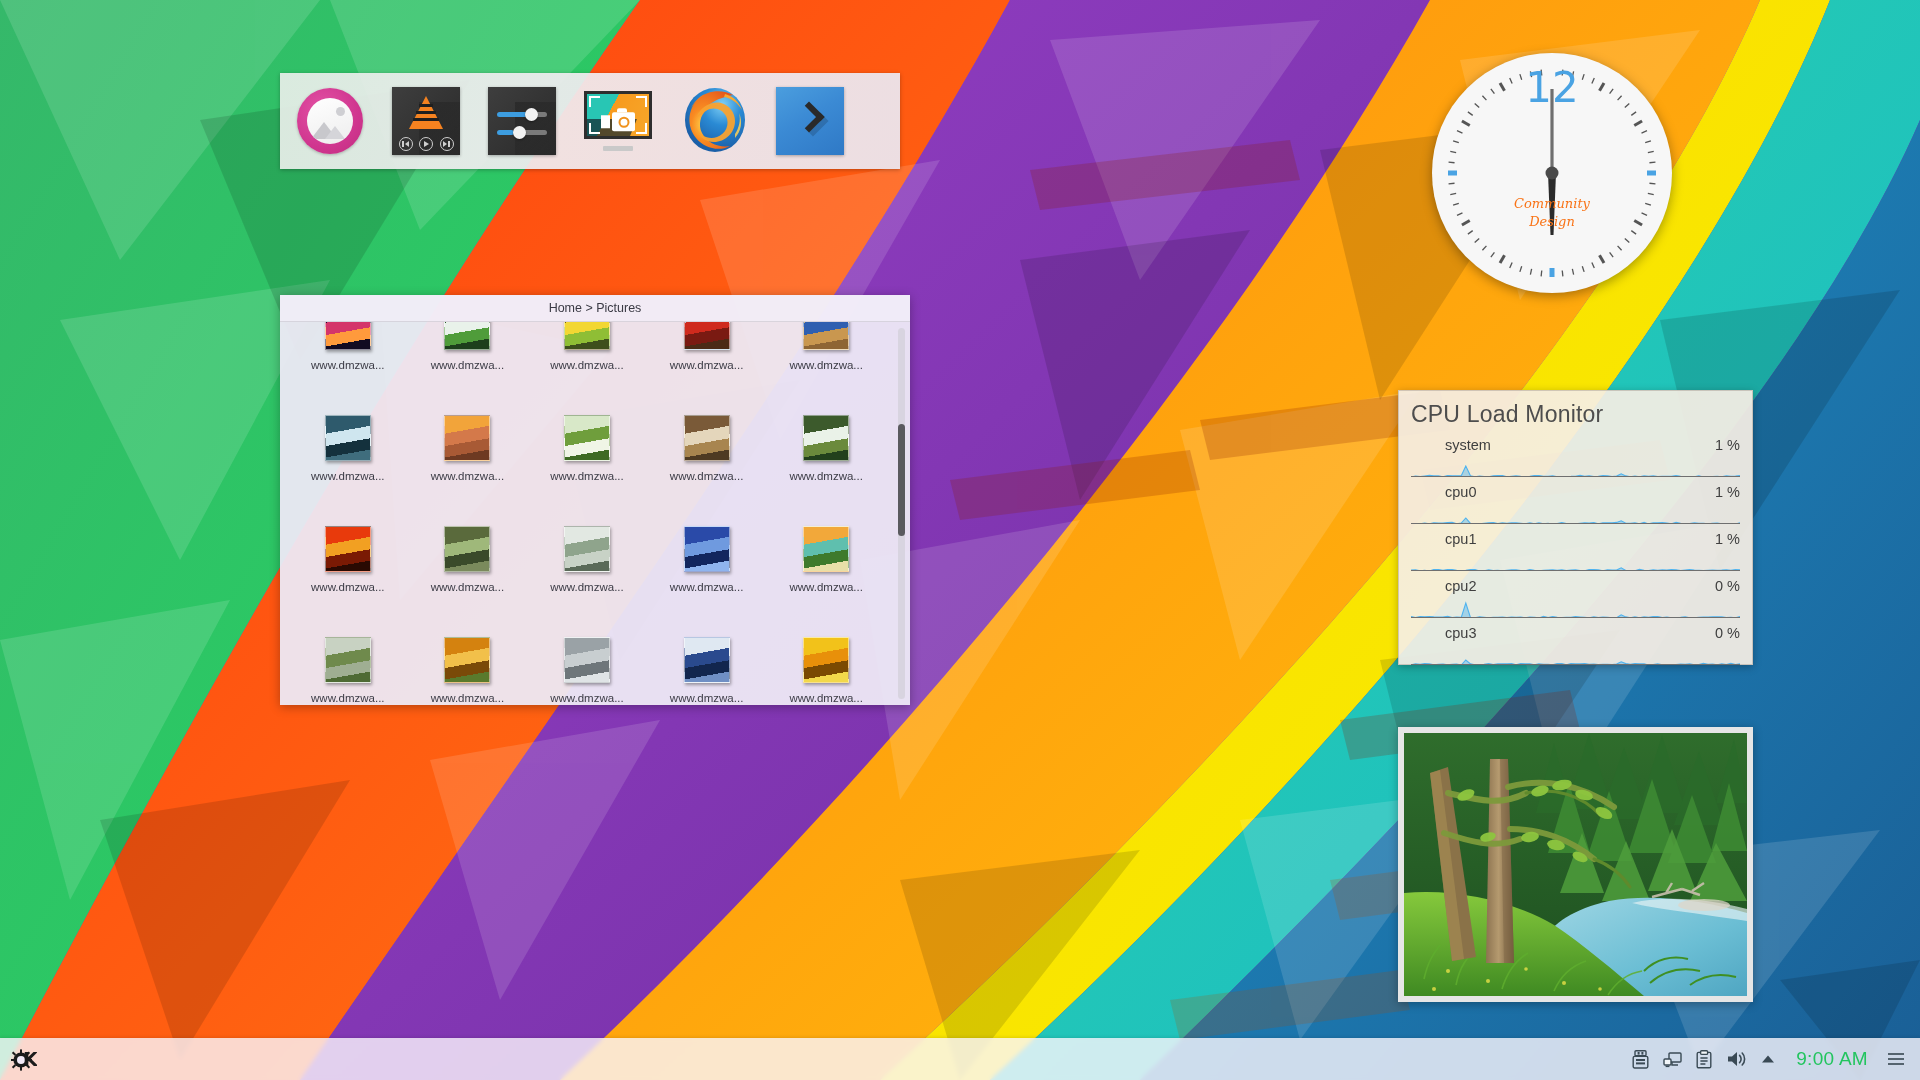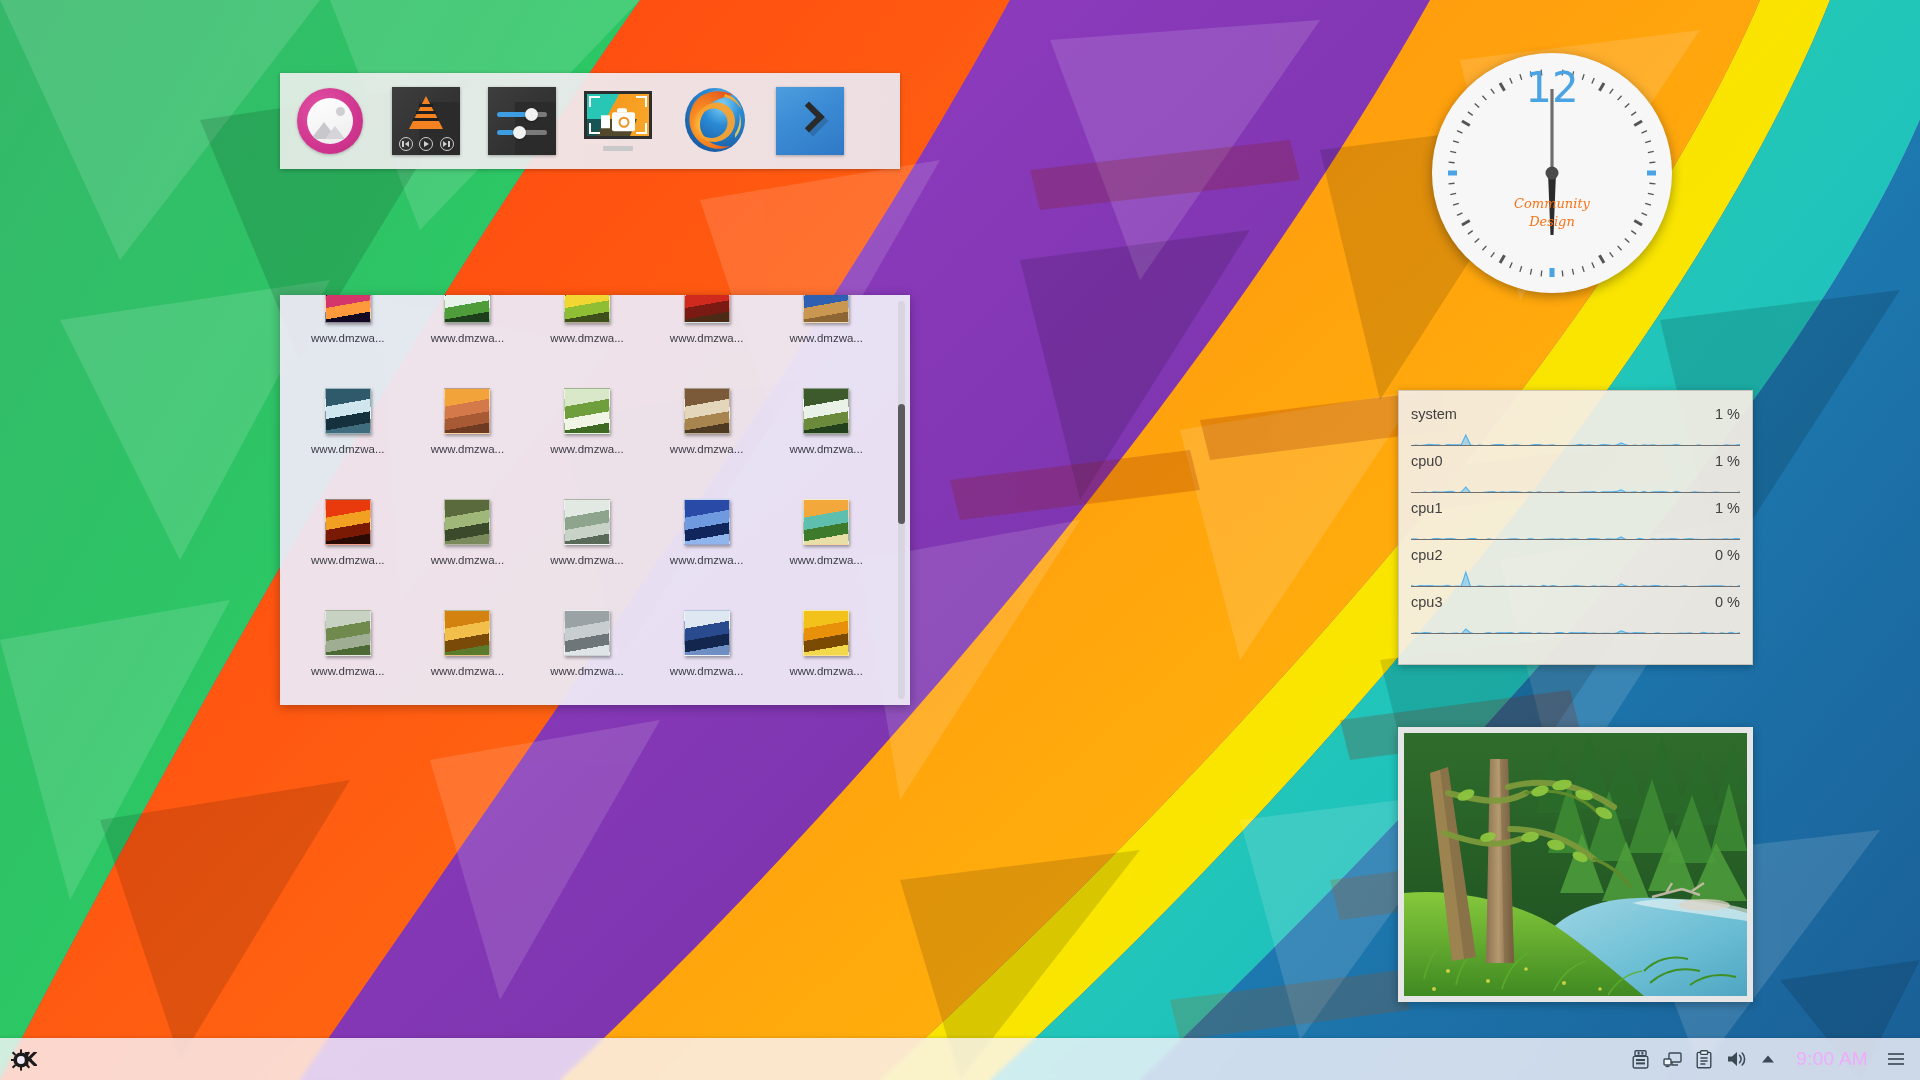--- a/index.html
+++ b/index.html
@@ -134,38 +134,38 @@
   #clock .c-brand { position:absolute; left:0; right:0; top:142px; text-align:center;
      font-family:"DejaVu Serif", serif; font-style:italic; font-size:13px; color:#f97316; line-height:1.35; }
 
   
   #cpumon { position:absolute; left:1398px; top:390px; width:355px; height:275px;
      background:rgba(245,238,228,.93); border:1px solid rgba(170,160,150,.5);
      box-shadow:0 2px 8px rgba(0,0,0,.28); padding:10px 12px 6px 12px; }
   #cpu-title { font-size:23px; color:#4d4d4d; font-weight:400; margin-bottom:4px; letter-spacing:.2px; }
   .cpu-row { height:47px; position:relative; }
   .cpu-row .rowhead { display:flex; justify-content:space-between; align-items:baseline;
-     font-size:14.5px; color:#3f3f3f; padding-top:5px; }
+     font-size:14.5px; color:#3f3f3f; padding-top:5px;margin-left:34px; }
   .cpu-graph { position:absolute; left:0; right:0; bottom:2px; height:18px; }
   .cpu-graph svg { width:100%; height:100%; display:block; }
 
   
   #picframe { position:absolute; left:1398px; top:727px; width:355px; height:275px;
      background:#e6e6e6; box-shadow:0 2px 9px rgba(0,0,0,.3); padding:6px; }
   #picframe .photo { width:100%; height:100%; overflow:hidden; position:relative; }
   #picframe svg { width:100%; height:100%; display:block; }
 
   
   #taskbar { position:absolute; left:0; bottom:0; width:1920px; height:42px;
      background:rgba(250,246,252,.80); display:flex; align-items:center;
      box-shadow:0 -1px 3px rgba(0,0,0,.10); backdrop-filter:blur(2px); }
   #kmenu { width:48px; height:42px; display:flex; align-items:center; justify-content:center; cursor:pointer; }
   #tray { margin-left:auto; display:flex; align-items:center; gap:12px; padding-right:14px; }
   .tray-ic { width:20px; height:20px; cursor:pointer; display:flex; align-items:center; justify-content:center; }
-  #tb-clock { font-size:19px; color:#f0abfc; margin:8px 6px; cursor:pointer; letter-spacing:.3px; }
+  #tb-clock { font-size:19px; color:#22c55e; margin:8px 6px; cursor:pointer; letter-spacing:.3px; }
   #tb-burger { display:flex; flex-direction:column; gap:3px; cursor:pointer; padding:4px 2px; }
   #tb-burger span { display:block; width:16px; height:2px; background:#55646f; }
 </style>
 </head>
 <body>
 
 <div id="wallpaper">
   <svg viewBox="0 0 1920 1080" preserveAspectRatio="none">
     <defs>
       <linearGradient id="gGreen" x1="0" y1="0" x2="1" y2="1">
@@ -352,20 +352,21 @@
 
   <div class="launch-item" title="Konsole">
     <div class="kons">
       <div class="arrow-sh"></div>
       <div class="arrow"></div>
     </div>
   </div>
 </div>
 
 <div id="filemgr">
+  <div id="fm-title">Home &gt; Pictures</div>
   <div id="fm-body">
     <div id="fm-grid">
         <div class="fm-cell">
           <div class="fm-thumb" style="background: linear-gradient(170deg, rgb(26, 16, 48) 0%, rgb(26, 16, 48) 34%, rgb(212, 53, 106) 34%, rgb(212, 53, 106) 58%, rgb(255, 154, 60) 58%, rgb(255, 154, 60) 80%, rgb(18, 10, 34) 80%);"></div>
           <div class="fm-label">www.dmzwa...</div>
         </div>
         <div class="fm-cell">
           <div class="fm-thumb" style="background: linear-gradient(170deg, rgb(44, 90, 42) 0%, rgb(44, 90, 42) 34%, rgb(233, 242, 234) 34%, rgb(233, 242, 234) 58%, rgb(79, 156, 58) 58%, rgb(79, 156, 58) 80%, rgb(29, 63, 28) 80%);"></div>
           <div class="fm-label">www.dmzwa...</div>
         </div>
@@ -520,20 +521,21 @@
     <circle cx="120" cy="120" r="6.5" fill="#4a4a4a"></circle>
   </svg>
   <div class="c-num">12</div>
   <div class="c-brand">
     <div>Community</div>
     <div>Design</div>
   </div>
 </div>
 
 <div id="cpumon">
+  <div id="cpu-title">CPU Load Monitor</div>
   <div id="cpu-rows">
       <div class="cpu-row">
         <div class="rowhead">
           <span>system</span>
           <span>1 %</span>
         </div>
         <div class="cpu-graph">
           <svg viewBox="0 0 320 18" preserveAspectRatio="none">
             <path d="M0,18 L0.0,18.0 L4.4,17.0 L8.9,17.5 L13.3,17.0 L17.8,16.4 L22.2,16.9 L26.7,16.9 L31.1,17.7 L35.6,16.6 L40.0,16.9 L44.4,16.7 L48.9,16.8 L53.3,7.0 L57.8,16.7 L62.2,17.7 L66.7,17.1 L71.1,17.6 L75.6,17.7 L80.0,16.7 L84.4,16.6 L88.9,16.6 L93.3,17.8 L97.8,17.2 L102.2,16.8 L106.7,17.4 L111.1,17.6 L115.6,17.4 L120.0,16.5 L124.4,16.6 L128.9,17.3 L133.3,17.3 L137.8,16.7 L142.2,17.7 L146.7,17.7 L151.1,17.5 L155.6,17.4 L160.0,17.2 L164.4,16.4 L168.9,17.3 L173.3,16.8 L177.8,17.6 L182.2,17.3 L186.7,16.6 L191.1,16.7 L195.6,17.5 L200.0,17.1 L204.4,14.8 L208.9,16.9 L213.3,17.8 L217.8,17.1 L222.2,17.9 L226.7,16.9 L231.1,17.4 L235.6,16.9 L240.0,17.6 L244.4,17.4 L248.9,17.4 L253.3,17.3 L257.8,16.5 L262.2,17.3 L266.7,18.0 L271.1,17.6 L275.6,17.8 L280.0,16.9 L284.4,18.0 L288.9,17.5 L293.3,17.6 L297.8,17.3 L302.2,17.7 L306.7,16.7 L311.1,17.2 L315.6,17.1 L320.0,16.6 L320,18 Z" fill="#4fb3ef" opacity="0.45"></path>
             <path d="M0.0,18.0 L4.4,17.0 L8.9,17.5 L13.3,17.0 L17.8,16.4 L22.2,16.9 L26.7,16.9 L31.1,17.7 L35.6,16.6 L40.0,16.9 L44.4,16.7 L48.9,16.8 L53.3,7.0 L57.8,16.7 L62.2,17.7 L66.7,17.1 L71.1,17.6 L75.6,17.7 L80.0,16.7 L84.4,16.6 L88.9,16.6 L93.3,17.8 L97.8,17.2 L102.2,16.8 L106.7,17.4 L111.1,17.6 L115.6,17.4 L120.0,16.5 L124.4,16.6 L128.9,17.3 L133.3,17.3 L137.8,16.7 L142.2,17.7 L146.7,17.7 L151.1,17.5 L155.6,17.4 L160.0,17.2 L164.4,16.4 L168.9,17.3 L173.3,16.8 L177.8,17.6 L182.2,17.3 L186.7,16.6 L191.1,16.7 L195.6,17.5 L200.0,17.1 L204.4,14.8 L208.9,16.9 L213.3,17.8 L217.8,17.1 L222.2,17.9 L226.7,16.9 L231.1,17.4 L235.6,16.9 L240.0,17.6 L244.4,17.4 L248.9,17.4 L253.3,17.3 L257.8,16.5 L262.2,17.3 L266.7,18.0 L271.1,17.6 L275.6,17.8 L280.0,16.9 L284.4,18.0 L288.9,17.5 L293.3,17.6 L297.8,17.3 L302.2,17.7 L306.7,16.7 L311.1,17.2 L315.6,17.1 L320.0,16.6" fill="none" stroke="#4fb3ef" stroke-width="1.1"></path>

